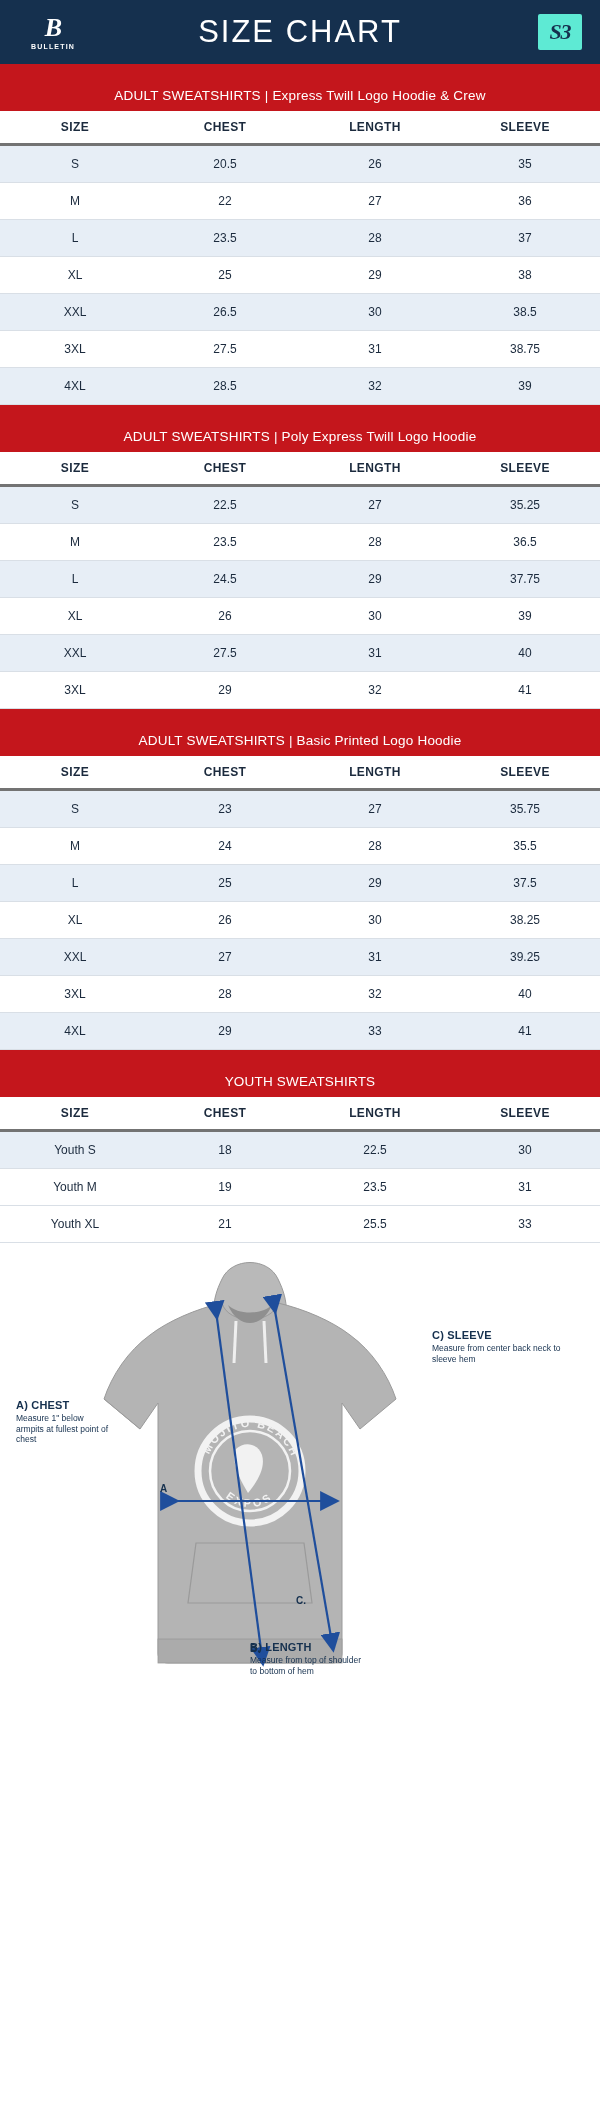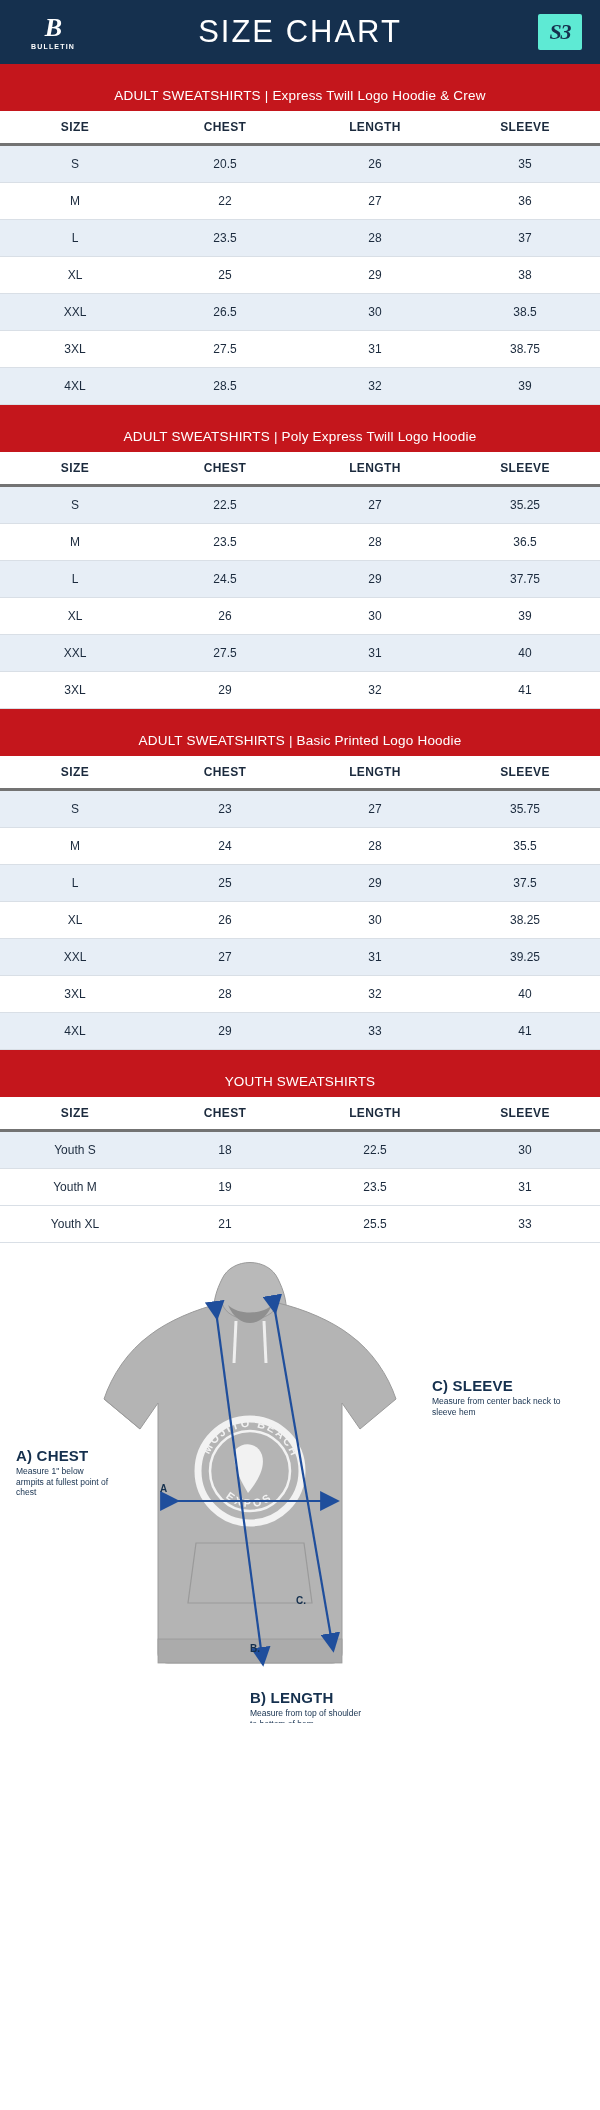--- a/index.html
+++ b/index.html
@@ -117,21 +117,21 @@
     color: #15304e;
     padding: 14px 0 0 22px;
   }
   .diagram {
     position: relative;
     height: 480px;
     width: 600px;
   }
   .diagram svg { position: absolute; top: 0; left: 0; }
   .callout { position: absolute; color: #15304e; }
-  .callout .ct { font-size: 15px; font-weight: bold; letter-spacing: 0.2px; margin-top: 48px; }
+  .callout .ct { font-size: 11px; font-weight: bold; letter-spacing: 0.2px; }
   .callout .cb { font-size: 8.5px; line-height: 1.25; margin-top: 2px; }
   .cal-chest { left: 16px; top: 156px; width: 96px; }
   .cal-sleeve { left: 432px; top: 86px; width: 130px; }
   .cal-length { left: 250px; top: 398px; width: 120px; text-align: left; }
   .letter { position: absolute; font-size: 10px; font-weight: bold; color: #15304e; }
 </style>
 </head>
 <body>
 
 <div class="page">

